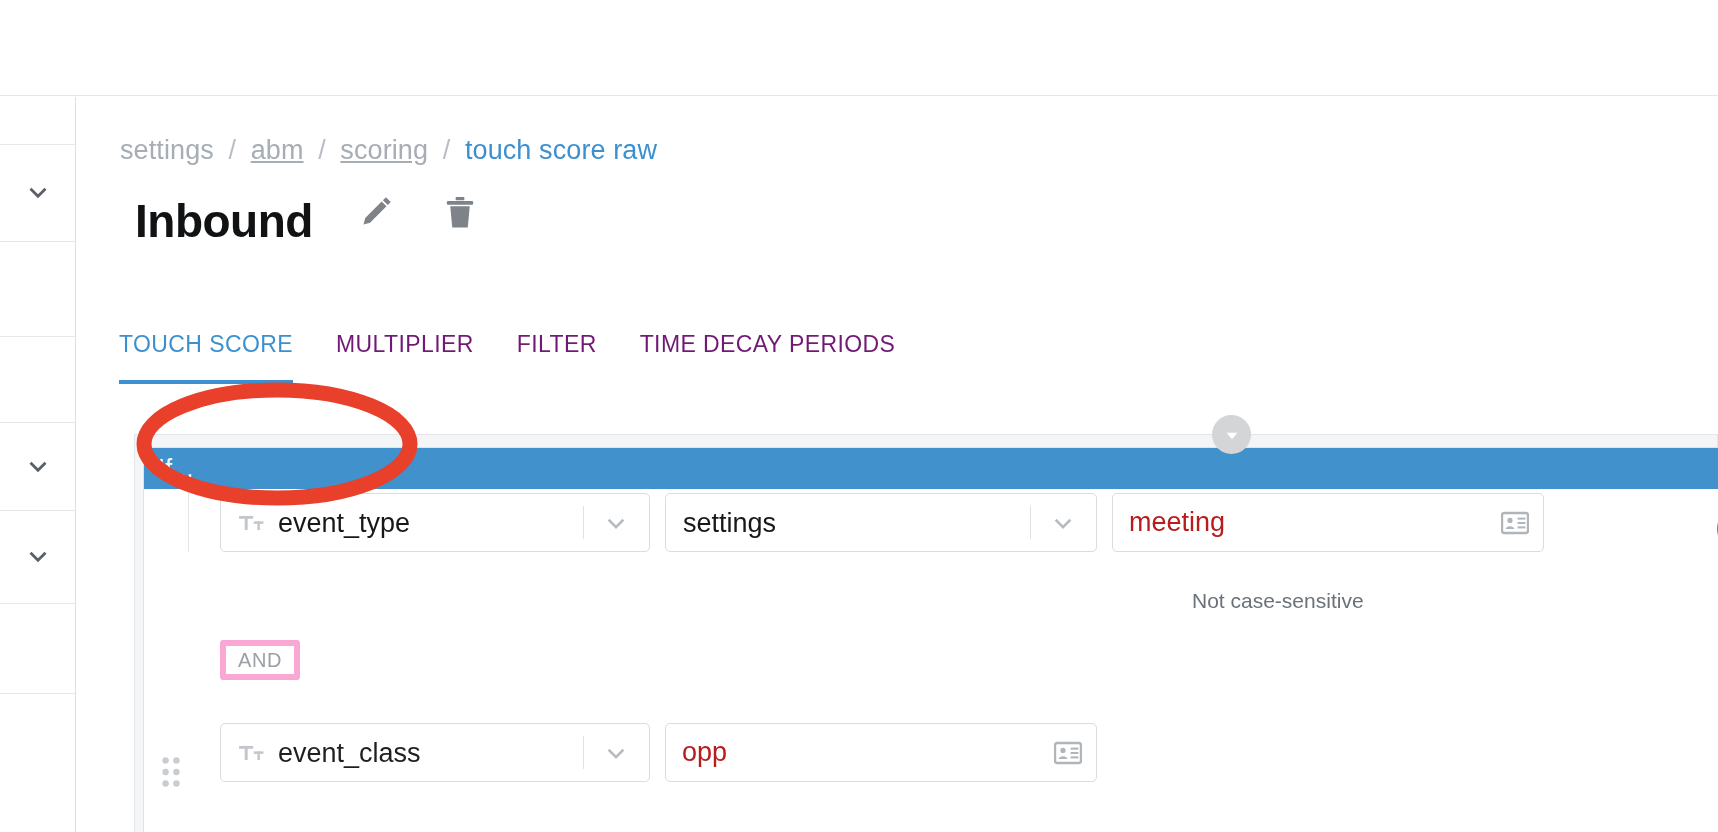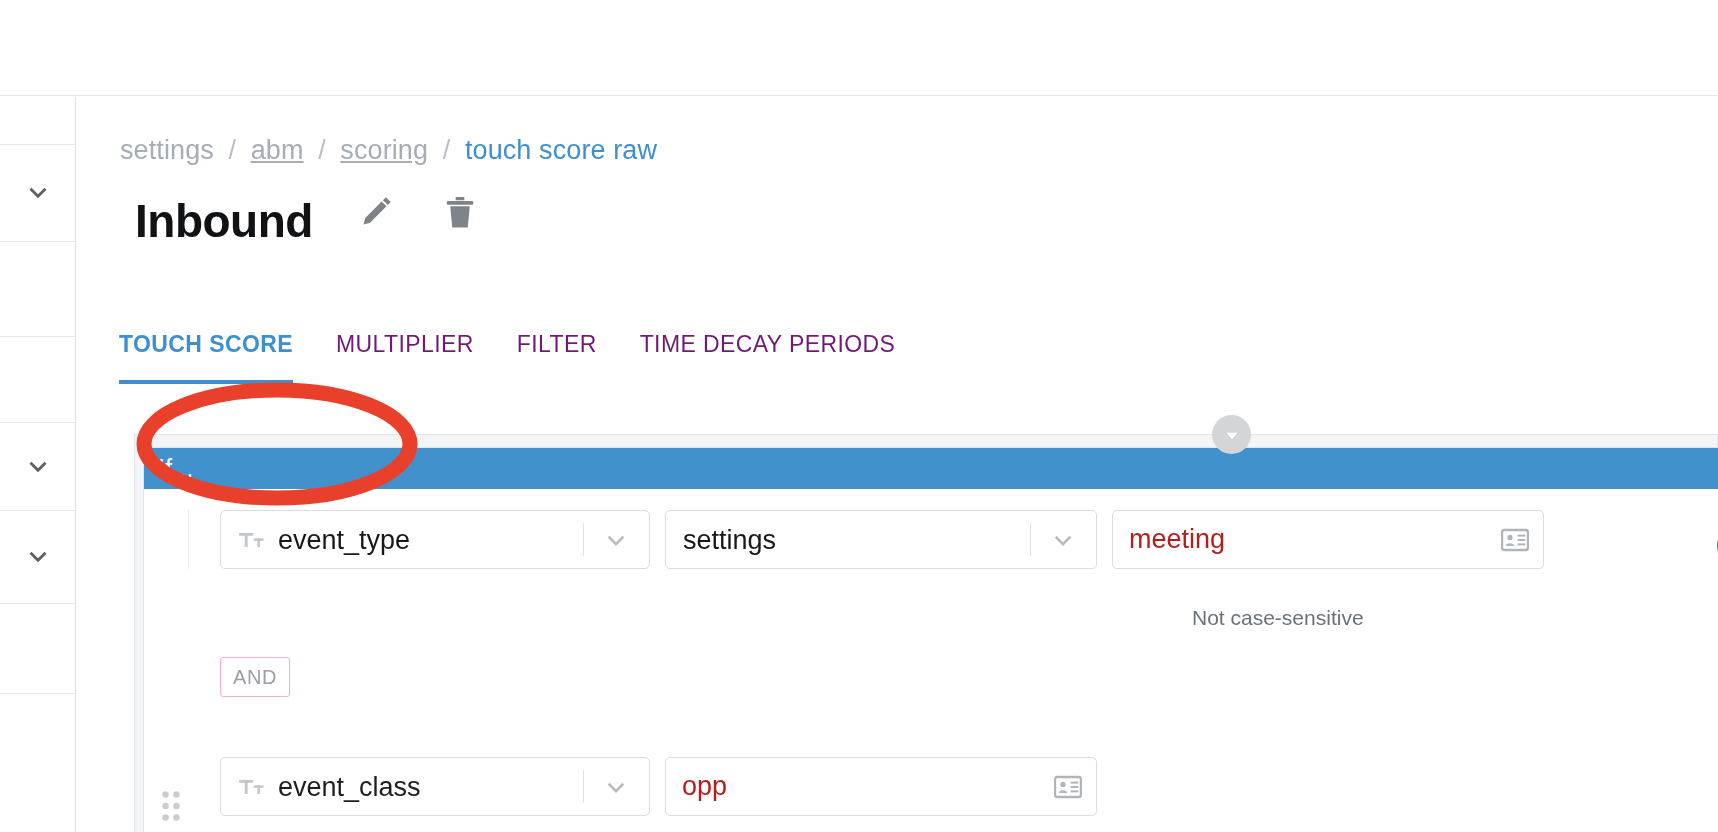--- a/index.html
+++ b/index.html
@@ -112,21 +112,21 @@
     position: relative;
     font-size: 23px;
     letter-spacing: 0.4px;
     color: #701a75;
     padding: 0 0 26px 0;
     margin-right: 43px;
     cursor: pointer;
     white-space: nowrap;
   }
   .tab:last-child { margin-right: 8px; }
-  .tab.active { color: #3d90cf; font-weight: bold; }
+  .tab.active { color: #3d90cf; }
   .tab.active::after {
     content: "";
     position: absolute;
     left: 0; right: 0;
     bottom: 0;
     height: 4px;
     background: #3d90cf;
   }
 
   
@@ -202,21 +202,21 @@
     bottom: 0;
     width: 1px;
     background: #e4e6e9;
   }
 
   .cond-row {
     position: relative;
     display: flex;
     align-items: flex-start;
     padding-left: 76px;
-    margin-top: 21px;
+    margin-top: 4px;
   }
   .drag-handle {
     position: absolute;
     left: 16px;
     top: 32px;
     width: 22px;
     height: 34px;
     cursor: grab;
   }
 
@@ -310,21 +310,21 @@
     border: 4px solid #3d90cf;
     box-sizing: border-box;
   }
 
   .and-badge {
     position: absolute;
     left: 76px;
     top: 147px;
     min-width: 68px;
     height: 40px;
-    border: 1px solid #f9a8d4;
+    border: 6px solid #f9a8d4;
     border-radius: 3px;
     display: flex;
     align-items: center;
     justify-content: center;
     padding: 0 12px;
     font-size: 20px;
     color: #9aa0a6;
     letter-spacing: 0.6px;
     background: #ffffff;
     cursor: pointer;

